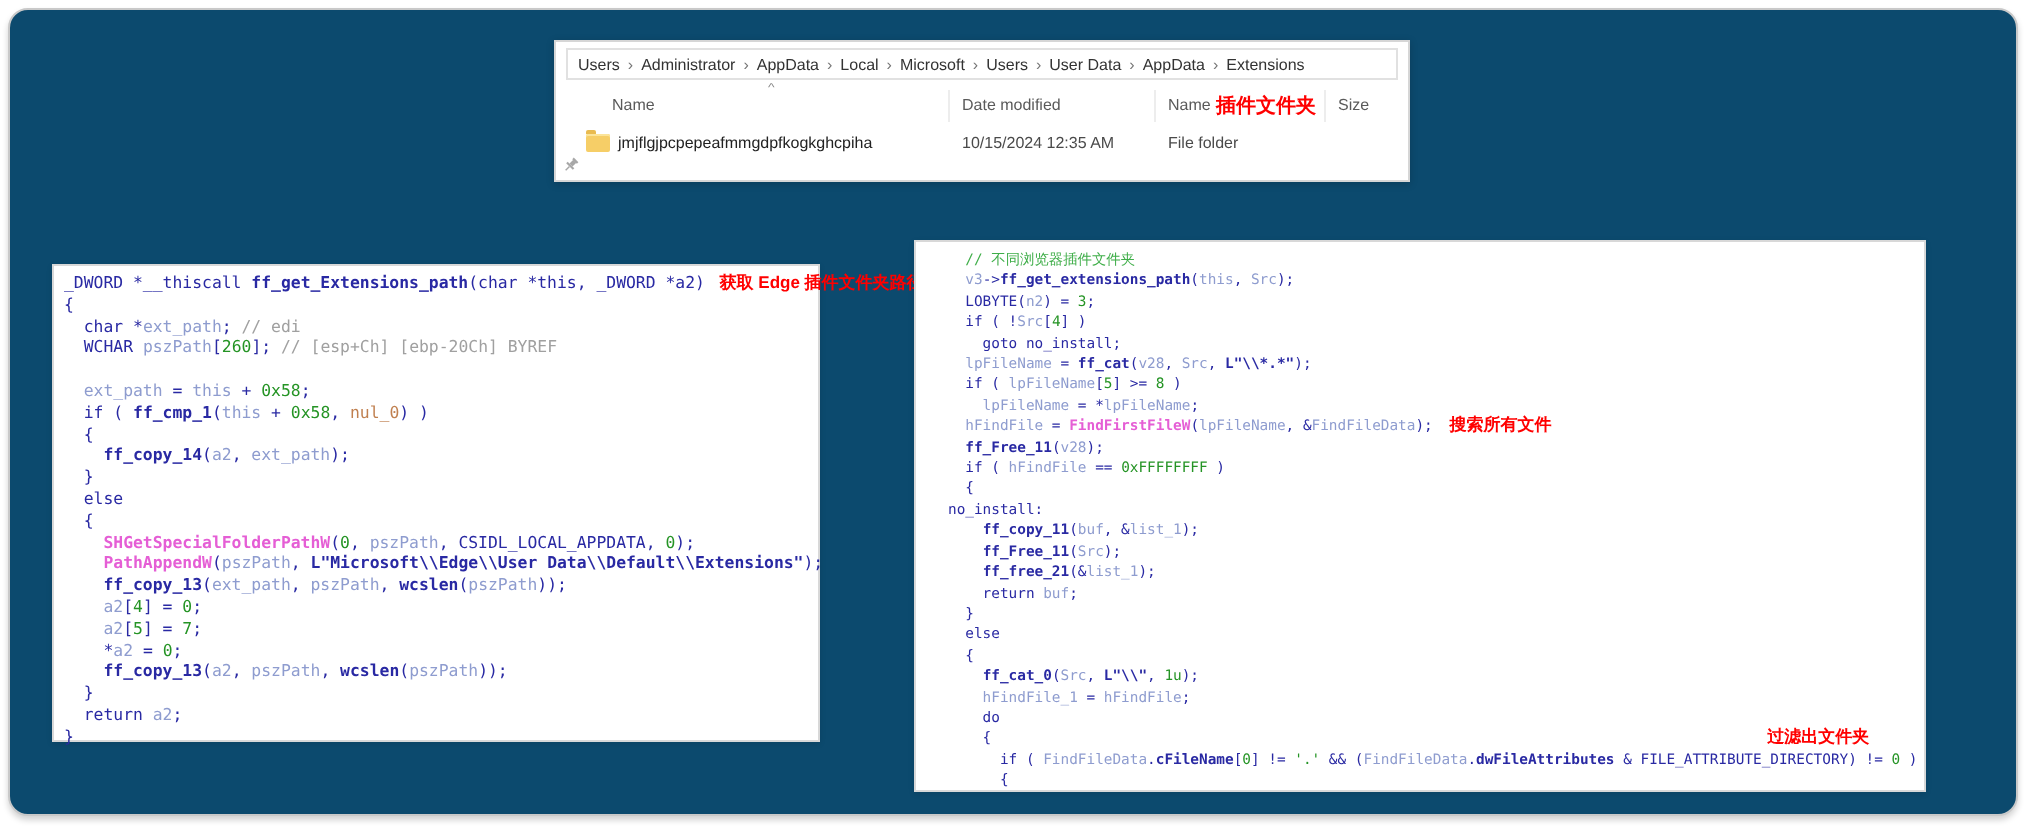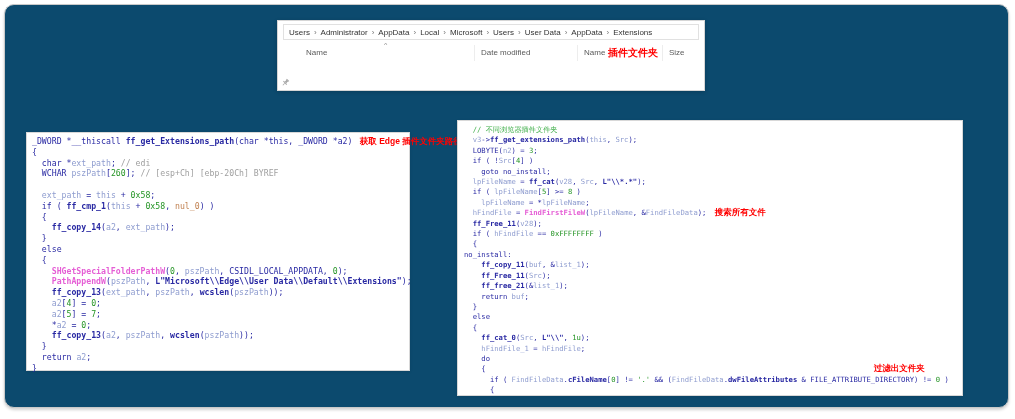--- a/index.html
+++ b/index.html
@@ -84,21 +84,21 @@
     font-family: "DejaVu Sans Mono", "Liberation Mono", monospace;
     white-space: pre;
   }
   .code-left {
     left: 21px; top: 127px; width: 384px; height: 239px;
     padding: 3px 0 0 5px;
     font-size: 8.2px; line-height: 10.8px;
   }
   .code-right {
     left: 452px; top: 115px; width: 506px; height: 276px;
-    padding: 4px 0 0 6px;
+    padding: 4px 0 0 16px;
     font-size: 7.2px; line-height: 10.4px;
   }
   .code-line { white-space: pre; }
   .tk-k  { color: #2929a3; }
   .tk-kb { color: #2929a3; font-weight: bold; }
   .tk-s  { color: #2929a3; font-weight: bold; }
   .tk-v  { color: #8e9ccf; }
   .tk-n  { color: #259425; }
   .tk-a  { color: #e55ed5; font-weight: bold; }
   .tk-g  { color: #c08050; }
@@ -141,20 +141,26 @@
     <div class="col-head" style="left:28px">Name</div>
     <div class="col-head" style="left:203px">Date modified</div>
     <div class="col-head" style="left:306px">Name</div>
     <div class="type-annotation" style="left:330px">插件文件夹</div>
     <div class="col-head" style="left:391px">Size</div>
 
     <div class="col-sep" style="left:196px"></div>
     <div class="col-sep" style="left:299px"></div>
     <div class="col-sep" style="left:384px"></div>
 
+    <div class="file-row">
+      <span class="folder-icon"></span>
+      <span class="file-cell" style="left:31px">jmjflgjpcpepeafmmgdpfkogkghcpiha</span>
+      <span class="file-cell dim" style="left:203px">10/15/2024 12:35 AM</span>
+      <span class="file-cell dim" style="left:306px">File folder</span>
+    </div>
 
     <svg class="pin-icon" viewBox="0 0 10 10">
       <g transform="rotate(45 5 5)" fill="#8a8a8a">
         <rect x="3.2" y="1" width="3.6" height="1.2"></rect>
         <rect x="3.8" y="2" width="2.4" height="3"></rect>
         <rect x="2.4" y="5" width="5.2" height="1.2"></rect>
         <rect x="4.6" y="6.2" width="0.8" height="3"></rect>
       </g>
     </svg>
   </div>

